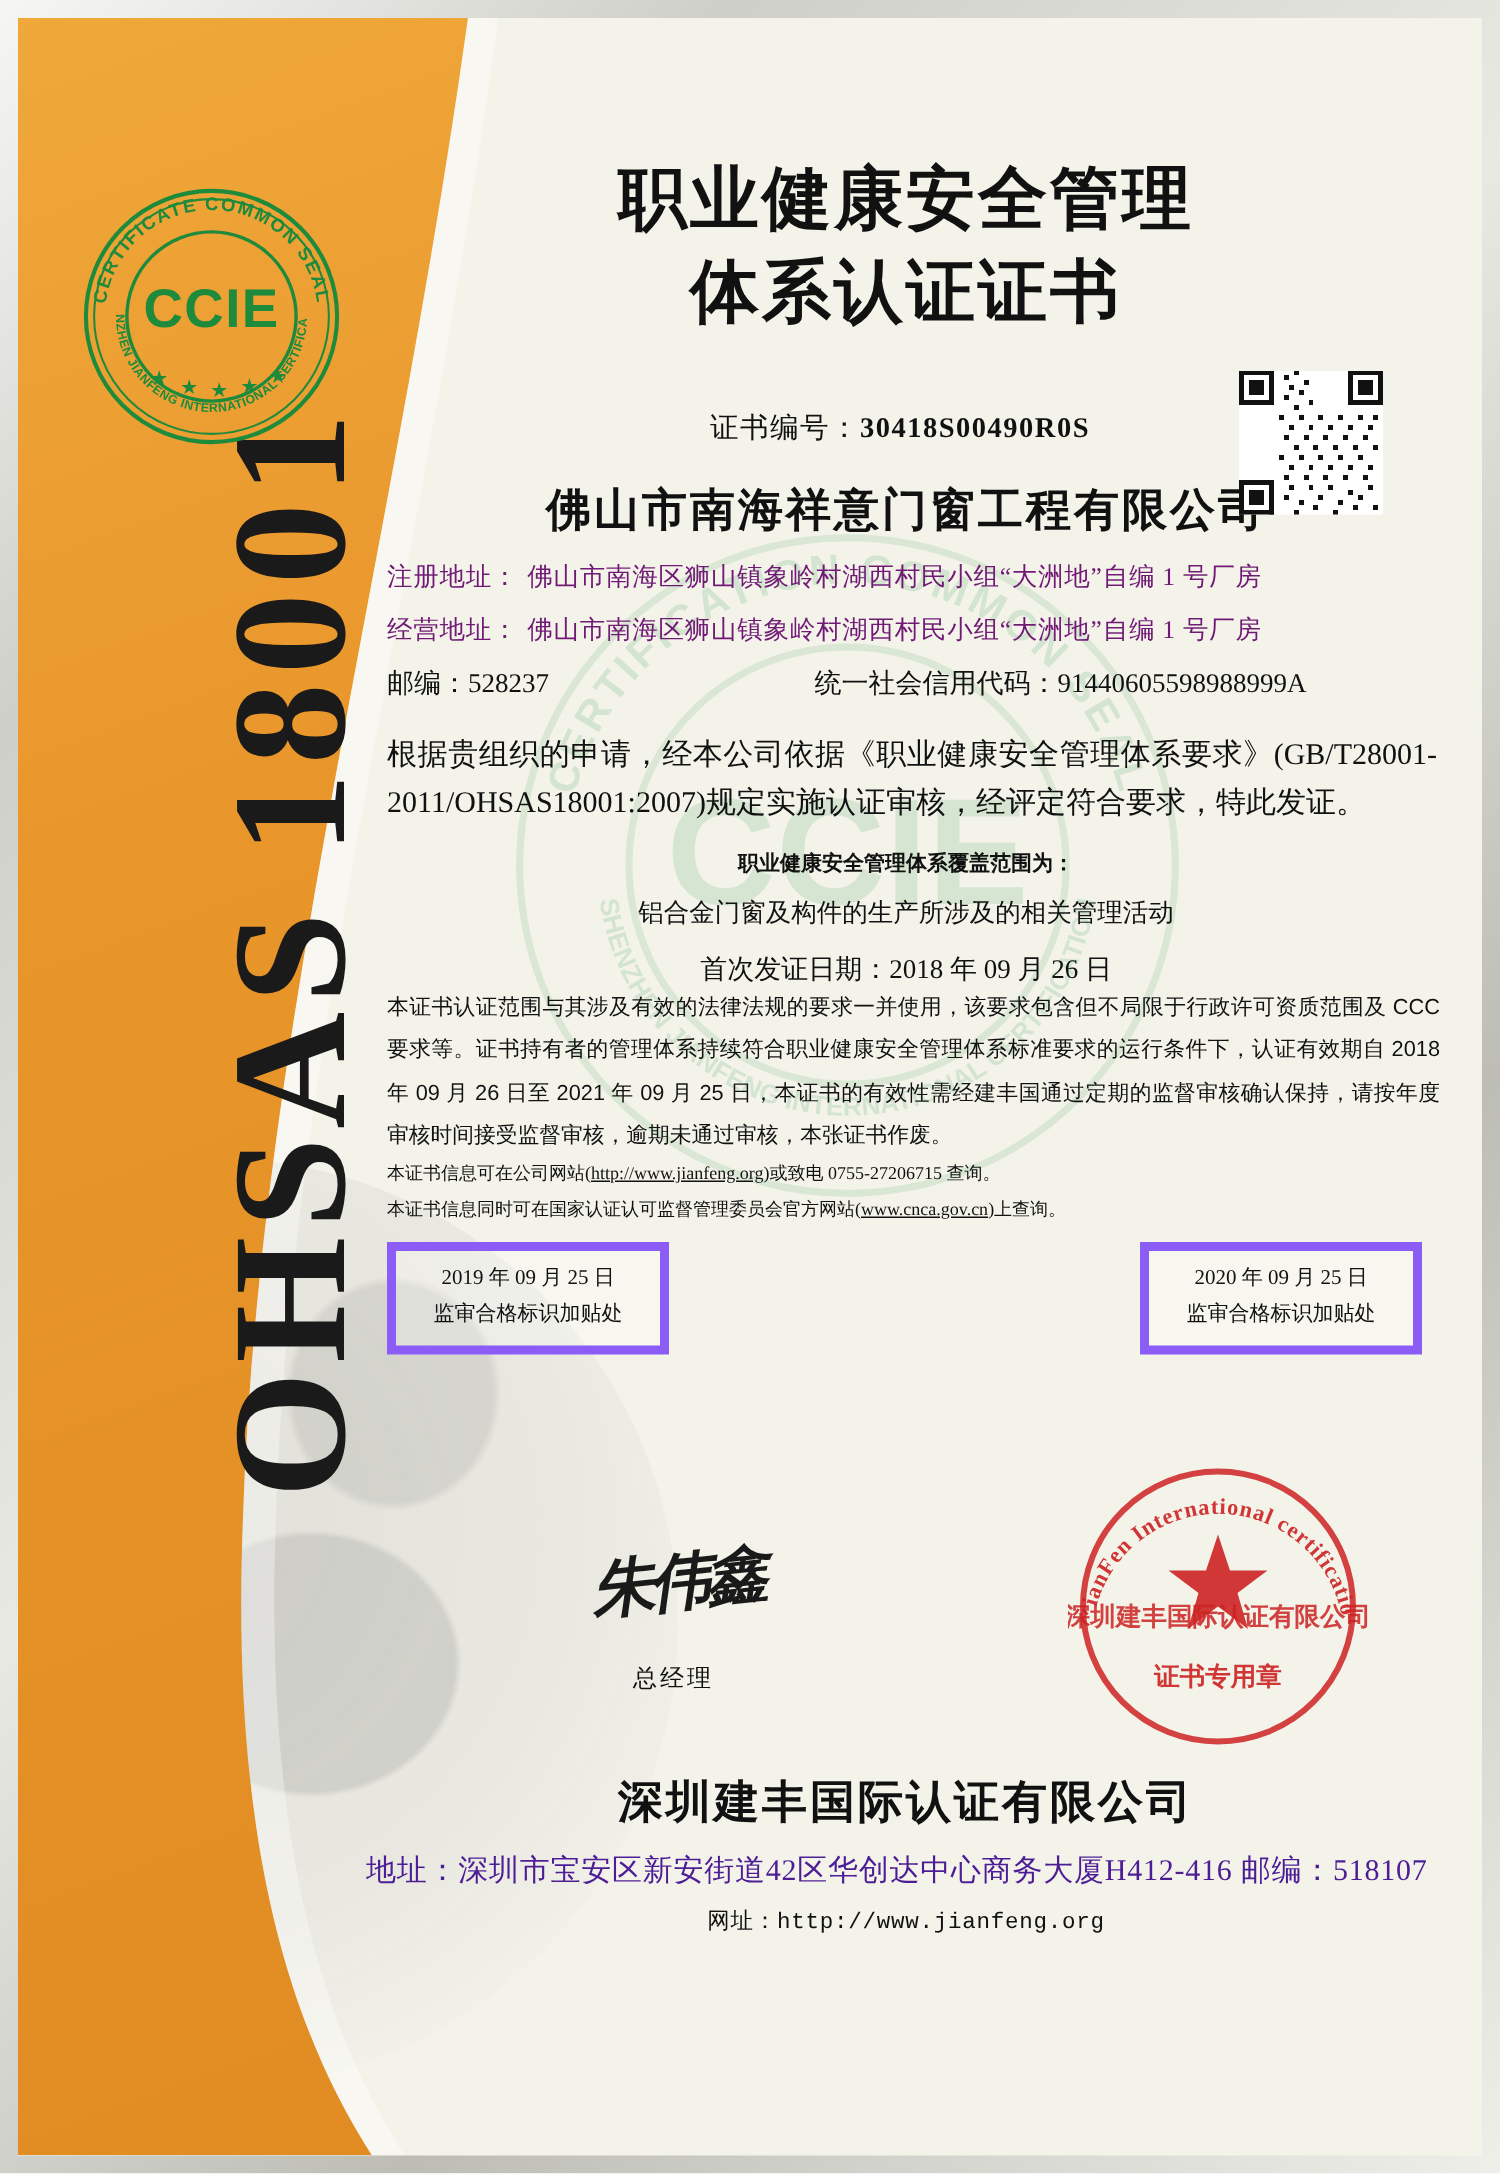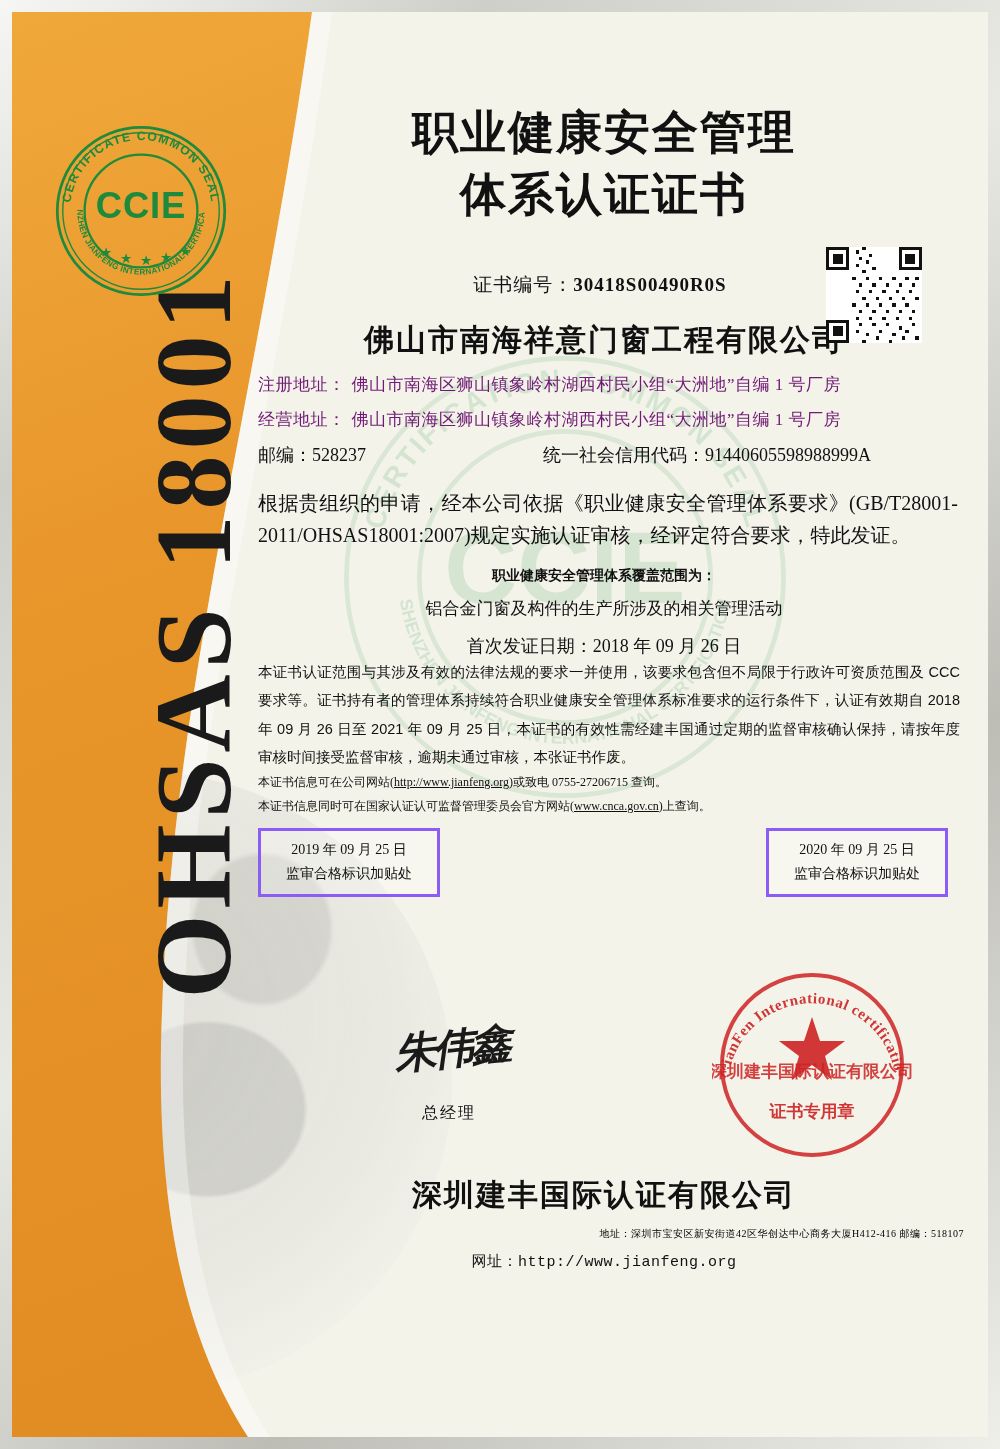--- a/index.html
+++ b/index.html
@@ -214,21 +214,21 @@
   }
   .note-line a { color: #111; text-decoration: underline; }
   .stamp-boxes {
     margin-top: 10px;
     display: flex;
     justify-content: space-between;
     padding: 0 16px 0 14px;
   }
   .stamp-box {
     width: 172px;
-    border: 3px solid #8b5cf6;
+    border: 6px solid #8b5cf6;
     text-align: center;
     font-family: "Liberation Serif", serif;
     font-size: 14px;
     color: #111;
     padding: 7px 2px 8px;
     line-height: 1.7;
     background: rgba(255,255,255,0.25);
   }
   .signature-area {
     position: relative;
@@ -268,24 +268,24 @@
     margin-top: 8px;
     text-align: center;
     font-family: "Liberation Serif", serif;
     font-size: 30px;
     font-weight: bold;
     color: #111;
     letter-spacing: 2px;
   }
   .footer-line {
     margin-top: 11px;
-    text-align: right;
-    font-family: "Liberation Serif", serif;
-    font-size: 10px;
-    color: #000000;
+    text-align: left;
+    font-family: "Liberation Serif", serif;
+    font-size: 20px;
+    color: #4c1d95;
     letter-spacing: .5px;
   }
   .footer-web {
     margin-top: 11px;
     text-align: center;
     font-family: "Liberation Mono", monospace;
     font-size: 15px;
     color: #111;
     letter-spacing: .5px;
   }

